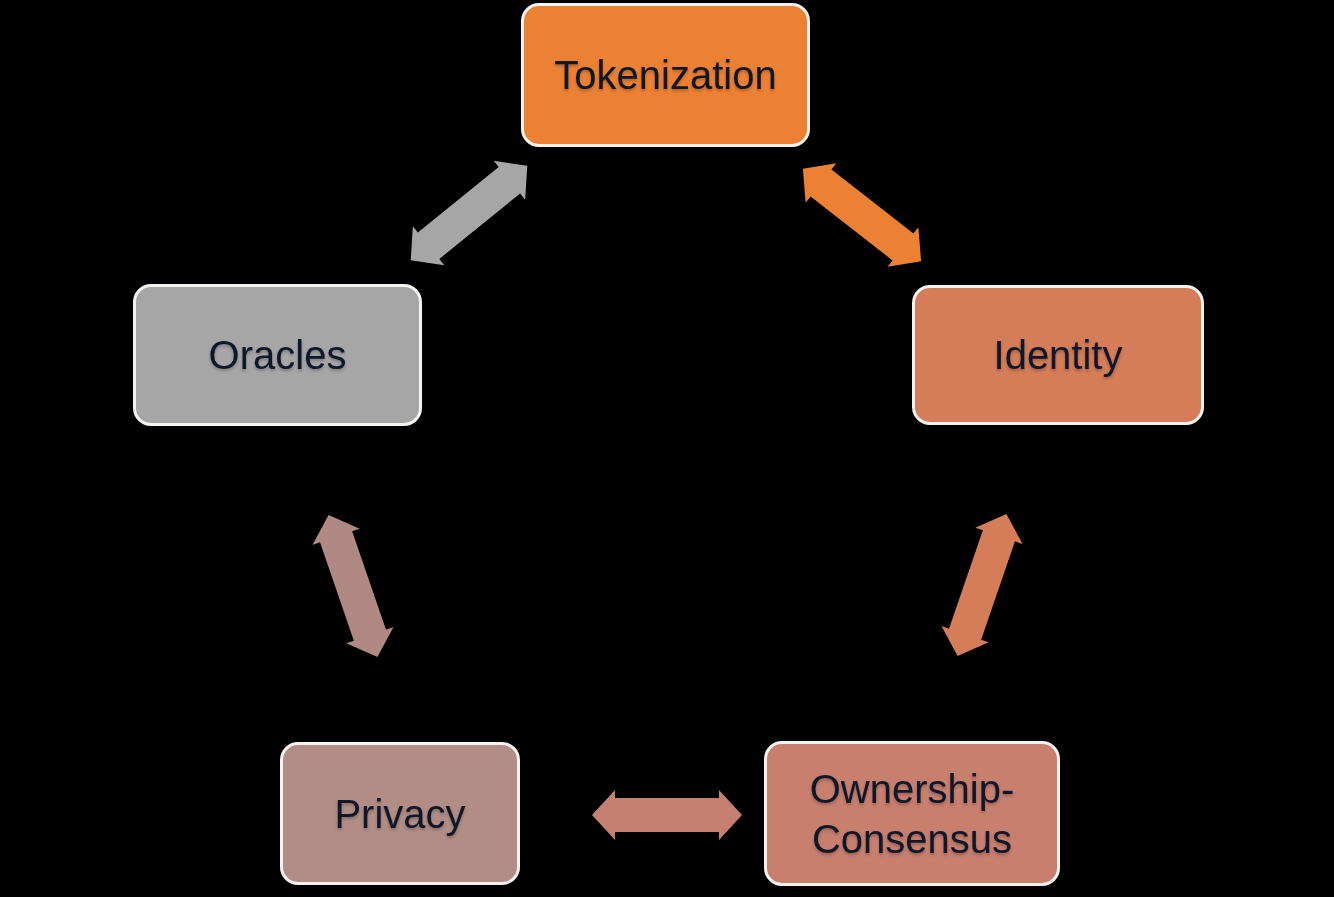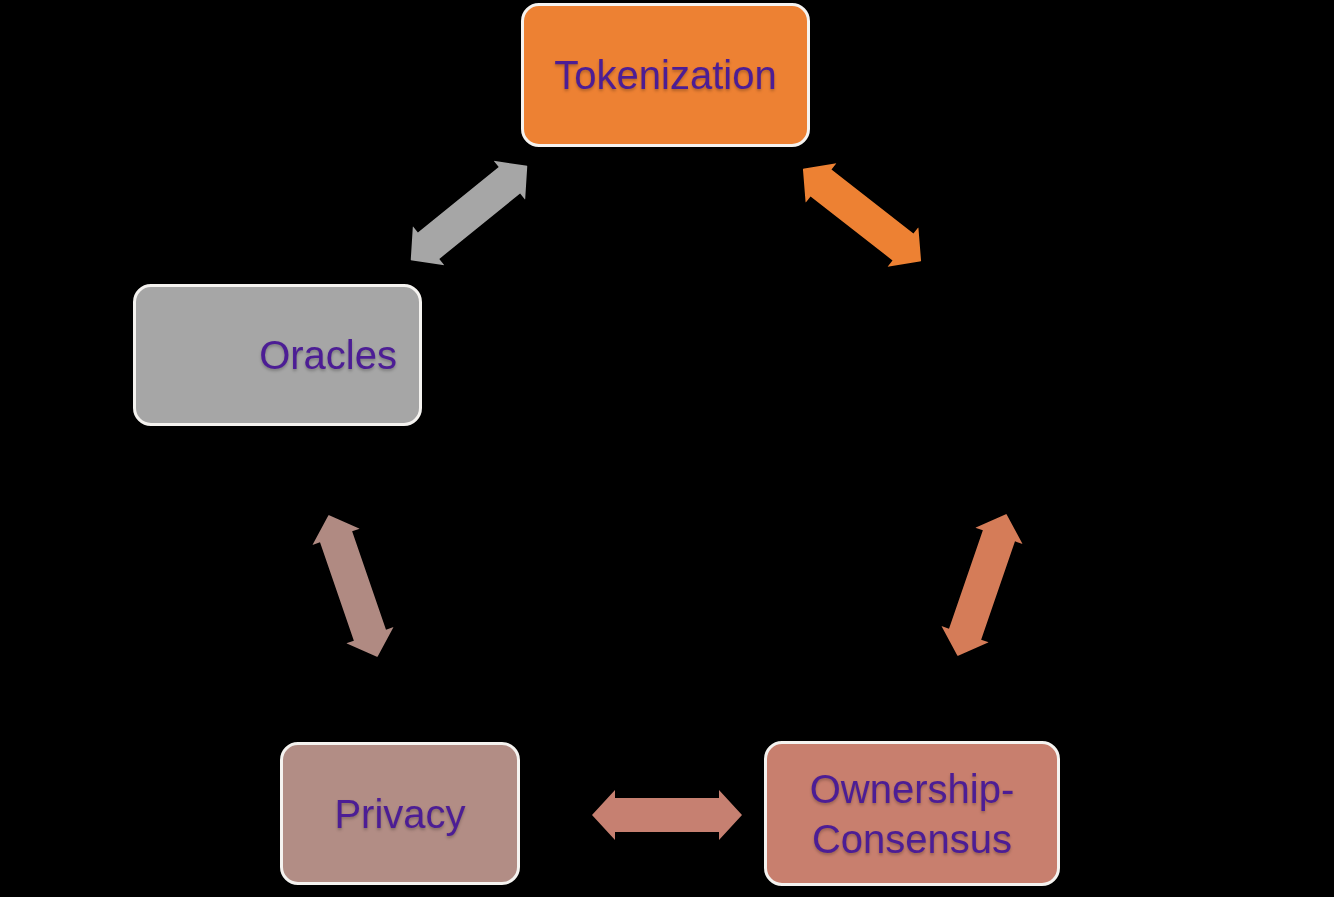--- a/index.html
+++ b/index.html
@@ -23,46 +23,49 @@
     box-sizing: border-box;
     border: 3px solid #F5F3F0;
     border-radius: 18px;
     font-size: 40px;
     line-height: 1.25;
     padding: 0 22px;
     text-shadow: 0 2px 3px rgba(0,0,0,0.25);
   }
   .node-tokenization { left: 521px; top: 3px;   width: 289px; height: 144px; }
   .node-identity     { left: 912px; top: 285px; width: 292px; height: 140px; }
-  .node-oracles      { left: 133px; top: 284px; width: 289px; height: 142px; justify-content: flex-end; }
+  .node-oracles      { left: 133px; top: 284px; width: 289px; height: 142px; }
   .node-privacy      { left: 280px; top: 742px; width: 240px; height: 143px; }
   .node-ownership    { left: 764px; top: 741px; width: 296px; height: 145px; }
 
   .arrow {
     position: absolute;
     width: 150px;
     height: 50px;
   }
   .arrow svg { display: block; width: 150px; height: 50px; }
 
   .arrow-oracles-tokenization { left: 394px; top: 188px; transform: rotate(-39deg); }
   .arrow-tokenization-identity { left: 787px; top: 190px; transform: rotate(38deg); }
   .arrow-identity-ownership { left: 907px; top: 560px; transform: rotate(-71deg); }
   .arrow-privacy-ownership { left: 592px; top: 790px; transform: rotate(0deg); }
   .arrow-oracles-privacy { left: 278px; top: 561px; transform: rotate(71deg); }
 </style>
 </head>
 <body>
 
-<div class="canvas" style="background-color: rgb(0, 0, 0); color: #4c1d95;">
+<div class="canvas" style="background-color: rgb(0, 0, 0); color: #0f172a;">
 
   <div class="node node-tokenization" style="background-color: rgb(237, 129, 51); border-color: rgb(245, 243, 240);">
     <span>Tokenization</span>
   </div>
 
+  <div class="node node-identity" style="background-color: rgb(213, 124, 88); border-color: rgb(245, 243, 240);">
+    <span>Identity</span>
+  </div>
 
   <div class="node node-ownership" style="background-color: rgb(200, 127, 110); border-color: rgb(245, 243, 240);">
     <span>Ownership-Consensus</span>
   </div>
 
   <div class="node node-privacy" style="background-color: rgb(178, 141, 133); border-color: rgb(245, 243, 240);">
     <span>Privacy</span>
   </div>
 
   <div class="node node-oracles" style="background-color: rgb(166, 166, 166); border-color: rgb(245, 243, 240);">

